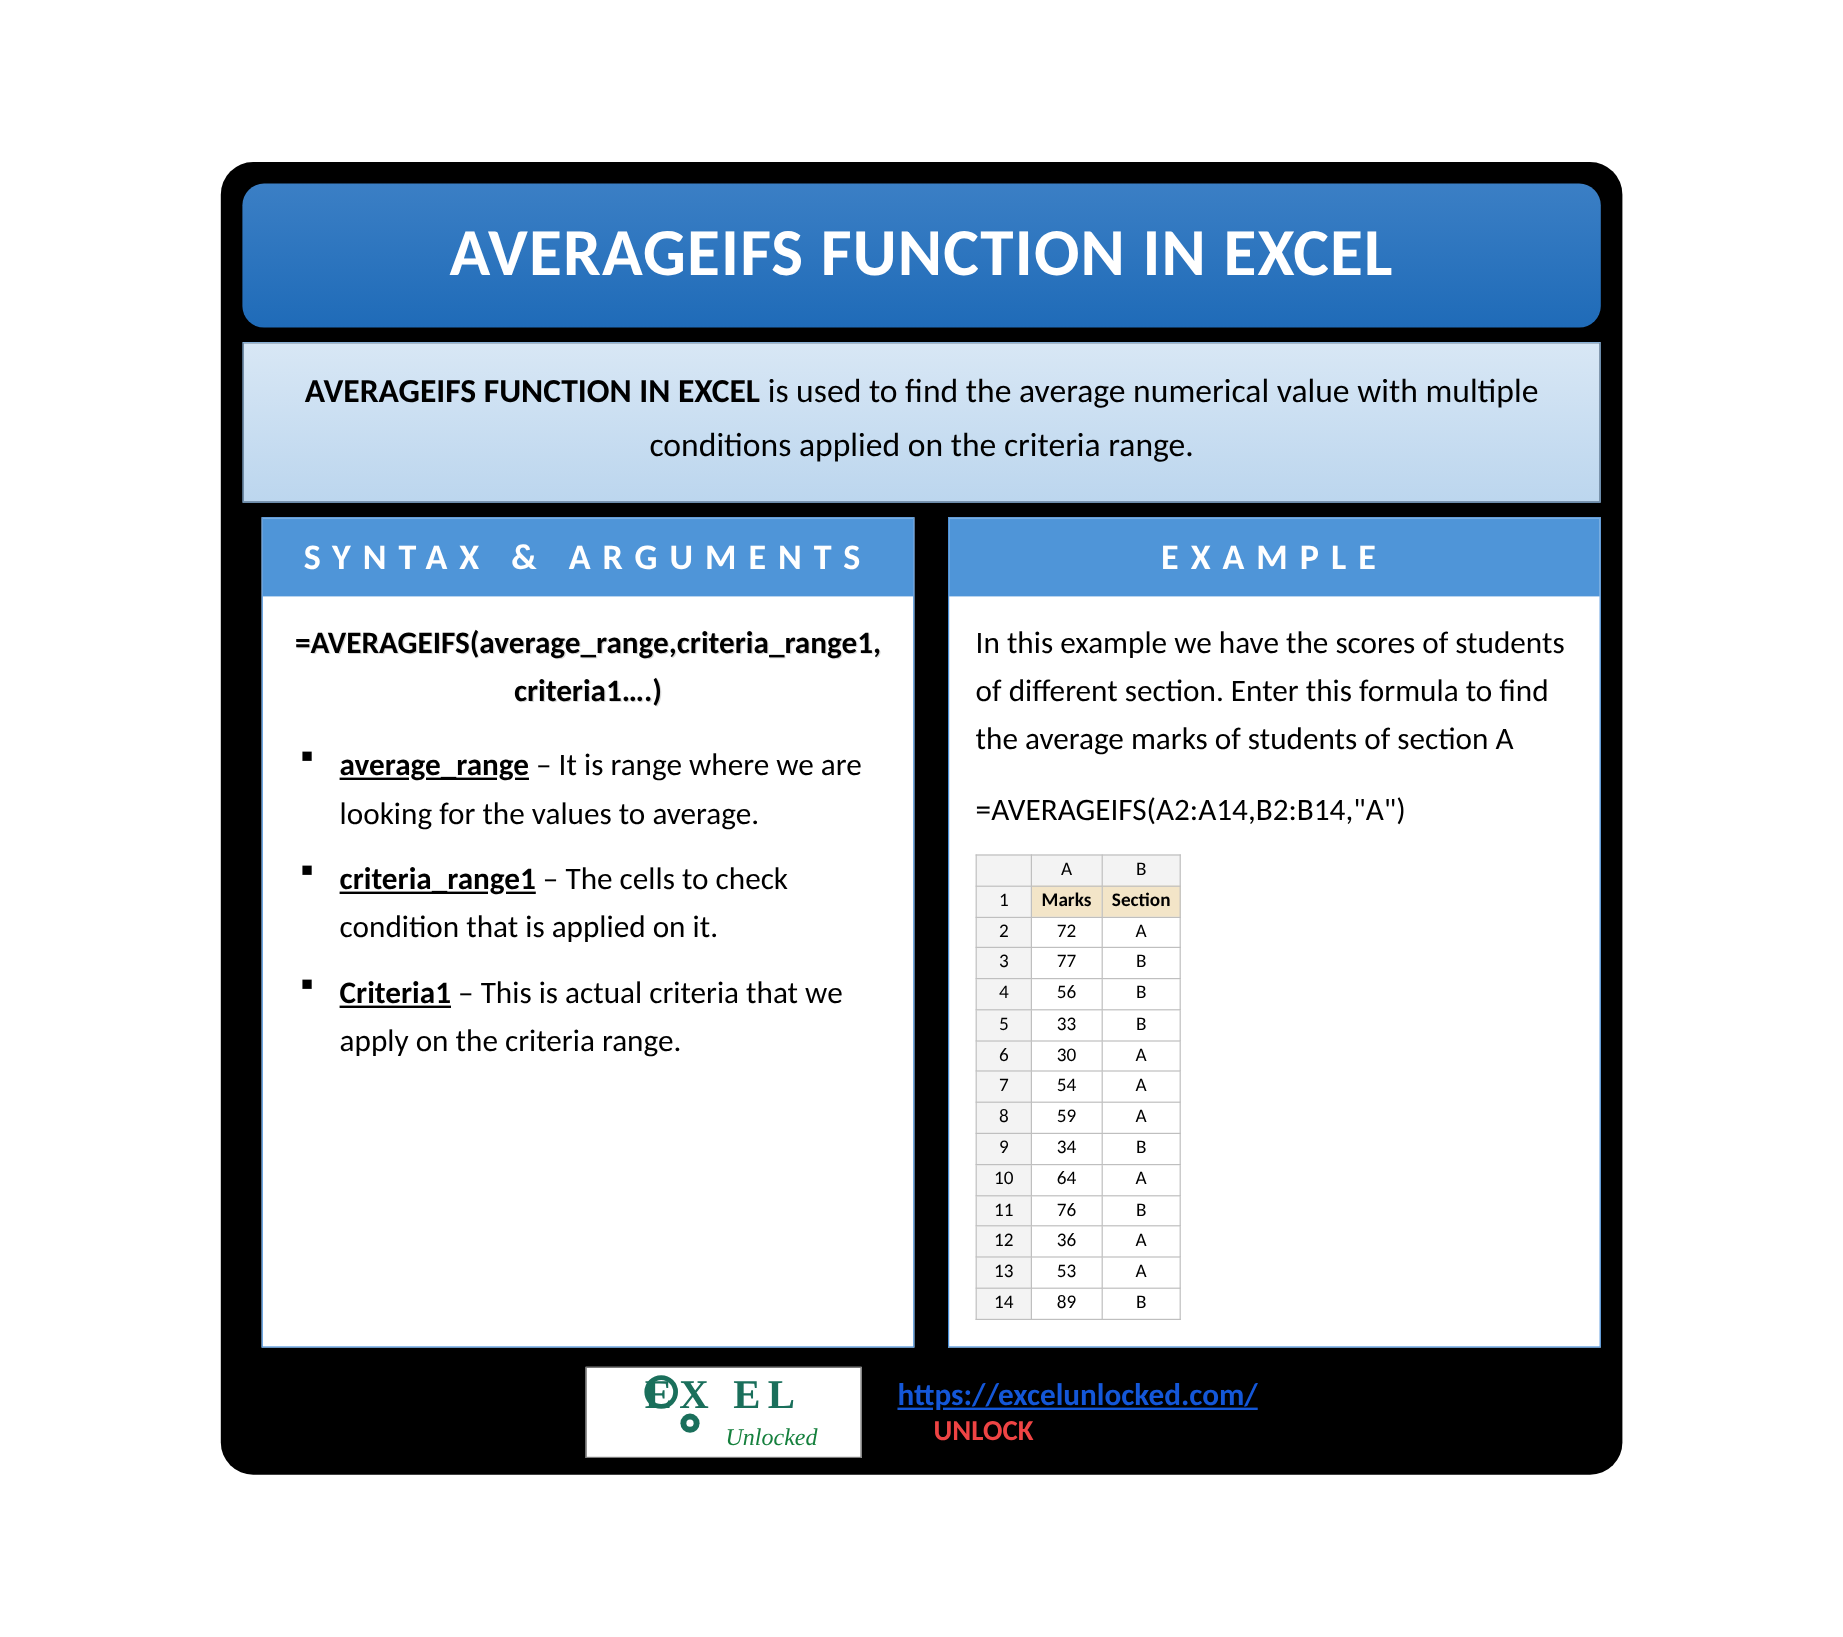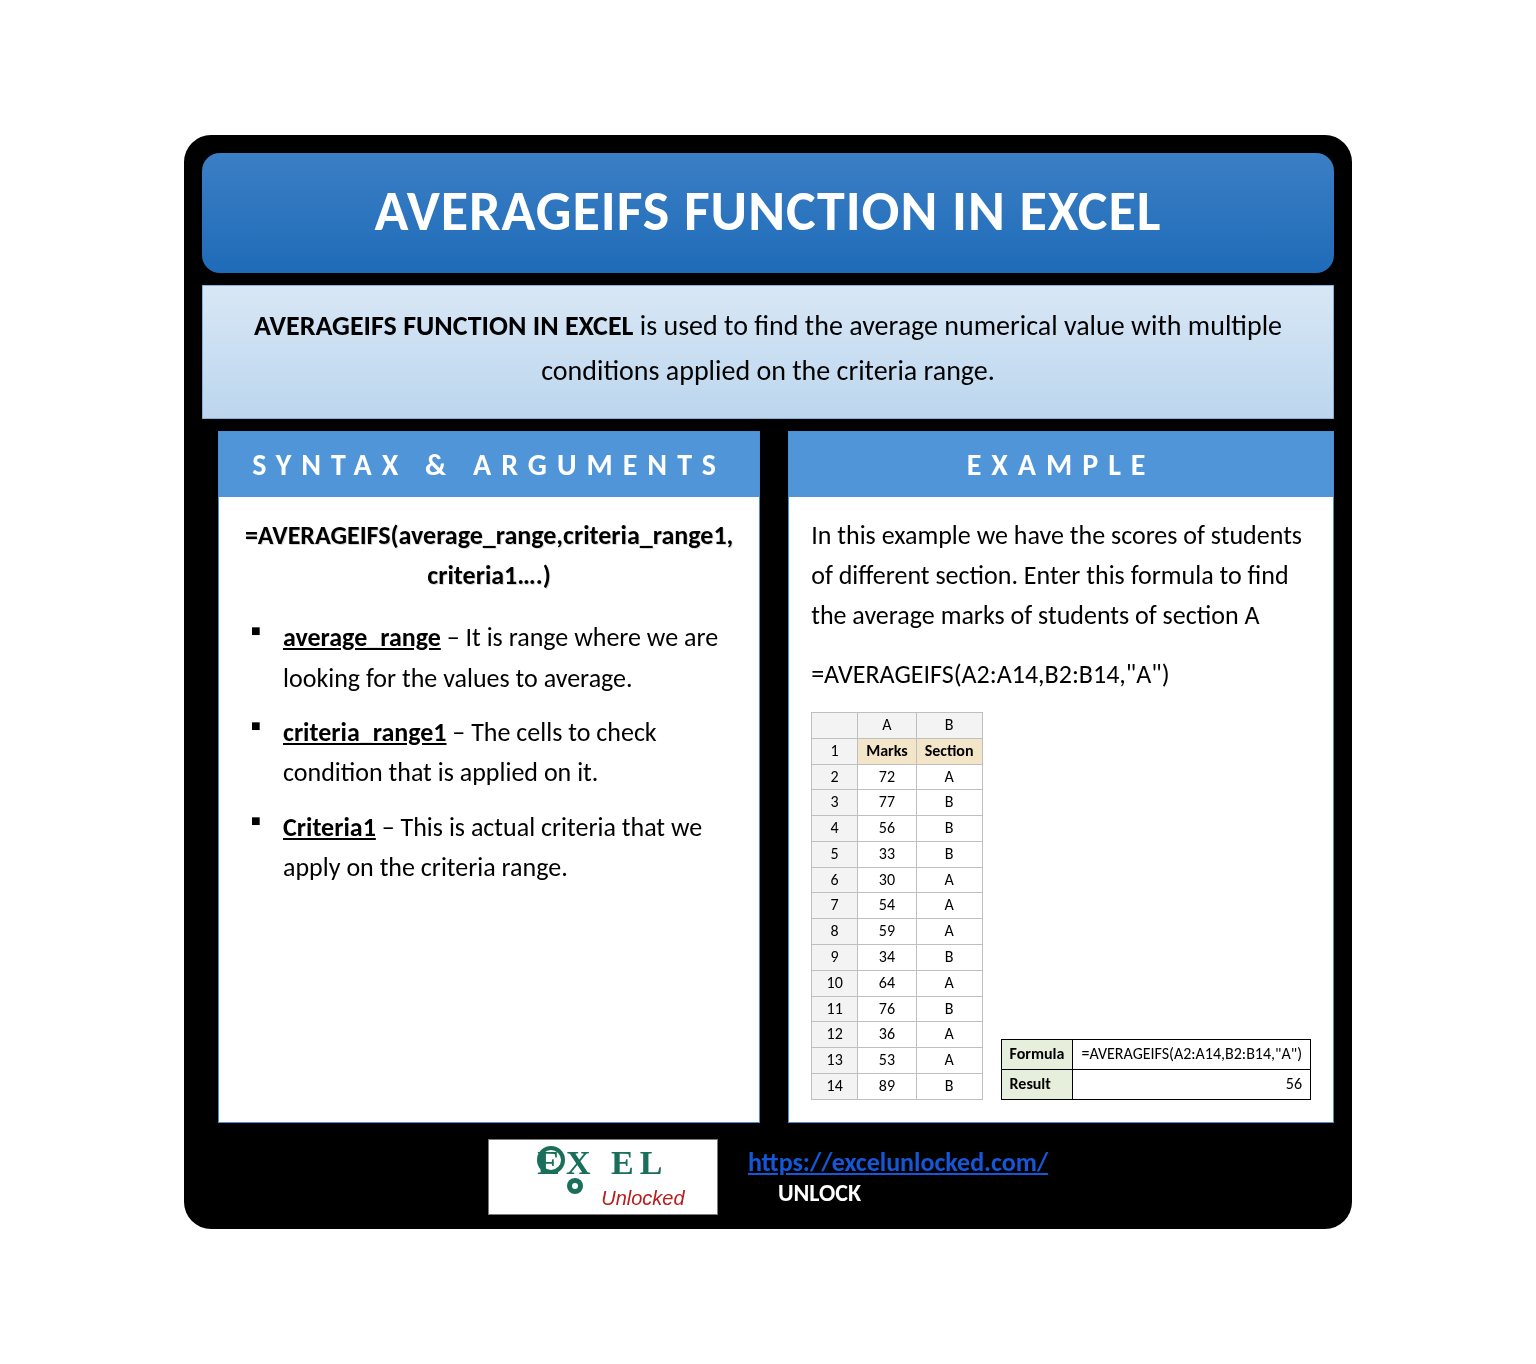--- a/index.html
+++ b/index.html
@@ -115,26 +115,26 @@
     background:#fff; border:1px solid #7a7a7a; padding:4px 10px;
     width: 230px; height: 76px; display:flex; flex-direction:column;
     align-items:center; justify-content:space-between; position:relative;
   }
   .logo-top { font-family: Georgia, serif; color:#1a6f5b; font-size:34px; font-weight:700; letter-spacing:6px; }
   .logo-top .xc { position:relative; }
   .logo-top .ring {
     position:absolute; left:48px; top:6px; width:28px; height:28px;
     border:4px solid #1a6f5b; border-radius:50%;
   }
-  .logo-sub { color:#b91c1c; font-size:20px; font-style:italic; font-family: Liberation Sans, sans-serif; margin-top:-4px; margin-left:80px;}
+  .logo-sub { color:#15803d; font-size:20px; font-style:italic; font-family: Liberation Serif, serif; margin-top:-4px; margin-left:80px;}
   .logo-key { position:absolute; left:78px; top:38px; width:16px; height:16px; background:#1a6f5b; border-radius:50%;}
   .logo-key::after{content:""; position:absolute; left:5px; top:5px; width:6px; height:6px; background:#fff; border-radius:50%;}
   .footer-text { display:flex; flex-direction:column; align-items:flex-start; }
   .site-link { color:#1457d8; font-weight:700; text-decoration:underline; font-size:26px; }
-  .unlock { color:#ffffff; font-weight:700; font-size:24px; margin-left:30px; }
+  .unlock { color:#ef4444; font-weight:700; font-size:24px; margin-left:30px; }
 </style>
 </head>
 <body>
 
 <div class="outer">
 
   <div class="title-banner">AVERAGEIFS FUNCTION IN EXCEL</div>
 
   <div class="desc-box">
     <span class="lead">AVERAGEIFS FUNCTION IN EXCEL</span><span> is used to find the average numerical value with multiple conditions applied on the criteria range.</span>
@@ -242,32 +242,20 @@
                   <td>A</td>
                 </tr>
                 <tr>
                   <td class="rowhdr">14</td>
                   <td>89</td>
                   <td>B</td>
                 </tr>
               </tbody>
           </table>
 
-          <table class="result-box">
-            <tbody>
-                <tr>
-              <td class="lbl">Formula</td>
-              <td>=AVERAGEIFS(A2:A14,B2:B14,"A")</td>
-            </tr>
-            <tr>
-              <td class="lbl">Result</td>
-              <td class="val-right">56</td>
-            </tr>
-          </tbody>
-            </table>
         </div>
       </div>
     </div>
 
   </div>
 
   <div class="footer">
     <div class="logo">
       <div class="logo-top">
         <span class="xc">EX  EL</span>

